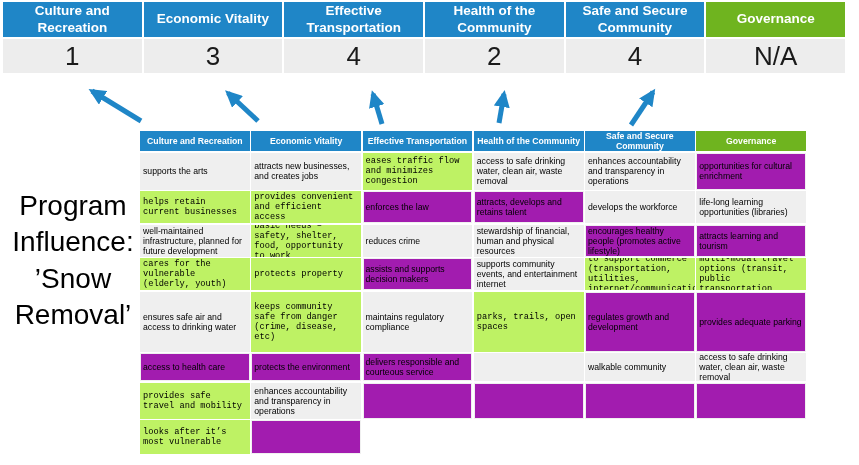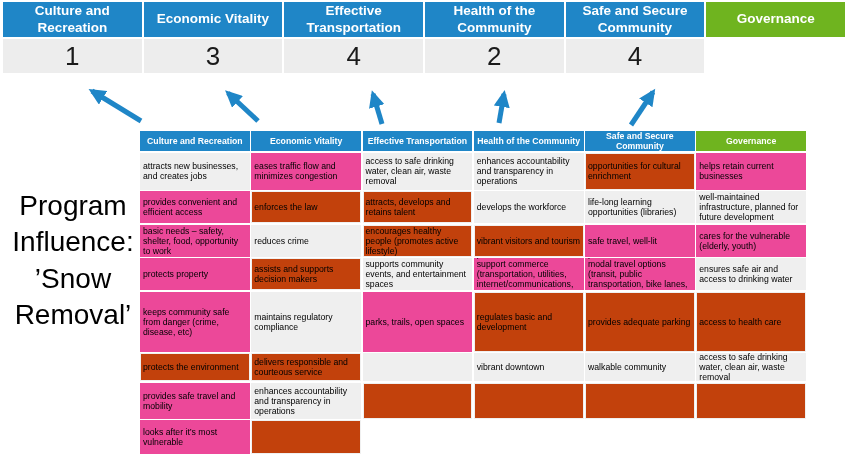--- a/index.html
+++ b/index.html
@@ -39,22 +39,22 @@
     gap:1.5px;background:#fff;
   }
   .mcell{
     font-size:8.7px;line-height:1.15;padding:1px 3px;box-sizing:border-box;
     display:flex;align-items:center;text-align:left;overflow:hidden;
   }
   .mhead{
     color:#fff;font-weight:bold;justify-content:center;text-align:center;font-size:8.7px;
   }
   .bg-gray{background:#efefef;}
-  .bg-white{background:#c2410c;outline:1px solid #f0f0f0;outline-offset:-1px;}
-  .bg-yellow{background:#ec4899;}
+  .bg-white{background:#a21caf;outline:1px solid #f0f0f0;outline-offset:-1px;}
+  .bg-yellow{background:#bef264;font-family:Liberation Mono, monospace;}
 </style>
 </head>
 <body>
 
 <div class="banner">
   <div class="banner-col">
     <div class="banner-head" style="background: rgb(31, 134, 199);">Culture and Recreation</div>
     <div class="banner-score">1</div>
   </div>
   <div class="banner-col">
@@ -68,20 +68,21 @@
   <div class="banner-col">
     <div class="banner-head" style="background: rgb(31, 134, 199);">Health of the Community</div>
     <div class="banner-score">2</div>
   </div>
   <div class="banner-col">
     <div class="banner-head" style="background: rgb(31, 134, 199);">Safe and Secure Community</div>
     <div class="banner-score">4</div>
   </div>
   <div class="banner-col">
     <div class="banner-head" style="background: rgb(111, 180, 31);">Governance</div>
+    <div class="banner-score">N/A</div>
   </div>
 </div>
 
 <svg class="arrows" width="859" height="465" viewBox="0 0 859 465">
   <defs>
     <marker id="ah" markerUnits="userSpaceOnUse" markerWidth="18" markerHeight="16" refX="13" refY="8" orient="auto">
       <path d="M0,0 L17,8 L0,16 Z" fill="#1f86c7"></path>
     </marker>
   </defs>
   <line x1="141" y1="121" x2="92" y2="91" stroke="#1f86c7" stroke-width="5" marker-end="url(#ah)"></line>
@@ -98,54 +99,54 @@
   <div>Removal’</div>
 </div>
 
 <div class="matrix" id="matrix">
     <div class="mcell mhead" style="background: rgb(31, 134, 199);">Culture and Recreation</div>
     <div class="mcell mhead" style="background: rgb(31, 134, 199);">Economic Vitality</div>
     <div class="mcell mhead" style="background: rgb(31, 134, 199);">Effective Transportation</div>
     <div class="mcell mhead" style="background: rgb(31, 134, 199);">Health of the Community</div>
     <div class="mcell mhead" style="background: rgb(31, 134, 199);">Safe and Secure Community</div>
     <div class="mcell mhead" style="background: rgb(111, 180, 31);">Governance</div>
+    <div class="mcell bg-gray">supports the arts</div>
     <div class="mcell bg-gray">attracts new businesses, and creates jobs</div>
     <div class="mcell bg-yellow">eases traffic flow and minimizes congestion</div>
     <div class="mcell bg-gray">access to safe drinking water, clean air, waste removal</div>
     <div class="mcell bg-gray">enhances accountability and transparency in operations</div>
     <div class="mcell bg-white">opportunities for cultural enrichment</div>
     <div class="mcell bg-yellow">helps retain current businesses</div>
     <div class="mcell bg-yellow">provides convenient and efficient access</div>
     <div class="mcell bg-white">enforces the law</div>
     <div class="mcell bg-white">attracts, develops and retains talent</div>
     <div class="mcell bg-gray">develops the workforce</div>
     <div class="mcell bg-gray">life-long learning opportunities (libraries)</div>
     <div class="mcell bg-gray">well-maintained infrastructure, planned for future development</div>
     <div class="mcell bg-yellow">basic needs – safety, shelter, food, opportunity to work</div>
     <div class="mcell bg-gray">reduces crime</div>
+    <div class="mcell bg-gray">stewardship of financial, human and physical resources</div>
     <div class="mcell bg-white">encourages healthy people (promotes active lifestyle)</div>
-    <div class="mcell bg-white">vibrant visitors and tourism</div>
-    <div class="mcell bg-yellow">safe travel, well-lit</div>
+    <div class="mcell bg-white">attracts learning and tourism</div>
     <div class="mcell bg-yellow">cares for the vulnerable (elderly, youth)</div>
     <div class="mcell bg-yellow">protects property</div>
     <div class="mcell bg-white">assists and supports decision makers</div>
-    <div class="mcell bg-gray">supports community events, and entertainment spaces</div>
+    <div class="mcell bg-gray">supports community events, and entertainment internet</div>
     <div class="mcell bg-yellow">provides infrastructure to support commerce (transportation, utilities, internet/communications, smart cities, etc)</div>
     <div class="mcell bg-yellow">provides access to multi-modal travel options (transit, public transportation, bike lanes, trails)</div>
     <div class="mcell bg-gray">ensures safe air and access to drinking water</div>
     <div class="mcell bg-yellow">keeps community safe from danger (crime, disease, etc)</div>
     <div class="mcell bg-gray">maintains regulatory compliance</div>
     <div class="mcell bg-yellow">parks, trails, open spaces</div>
-    <div class="mcell bg-white">regulates basic and development</div>
+    <div class="mcell bg-white">regulates growth and development</div>
     <div class="mcell bg-white">provides adequate parking</div>
     <div class="mcell bg-white">access to health care</div>
     <div class="mcell bg-white">protects the environment</div>
     <div class="mcell bg-white">delivers responsible and courteous service</div>
     <div class="mcell bg-gray"></div>
-    <div class="mcell bg-gray">vibrant downtown</div>
     <div class="mcell bg-gray">walkable community</div>
     <div class="mcell bg-gray">access to safe drinking water, clean air, waste removal</div>
     <div class="mcell bg-yellow">provides safe travel and mobility</div>
     <div class="mcell bg-gray">enhances accountability and transparency in operations</div>
     <div class="mcell bg-white"></div>
     <div class="mcell bg-white"></div>
     <div class="mcell bg-white"></div>
     <div class="mcell bg-white"></div>
     <div class="mcell bg-yellow">looks after it’s most vulnerable</div>
     <div class="mcell bg-white"></div>

